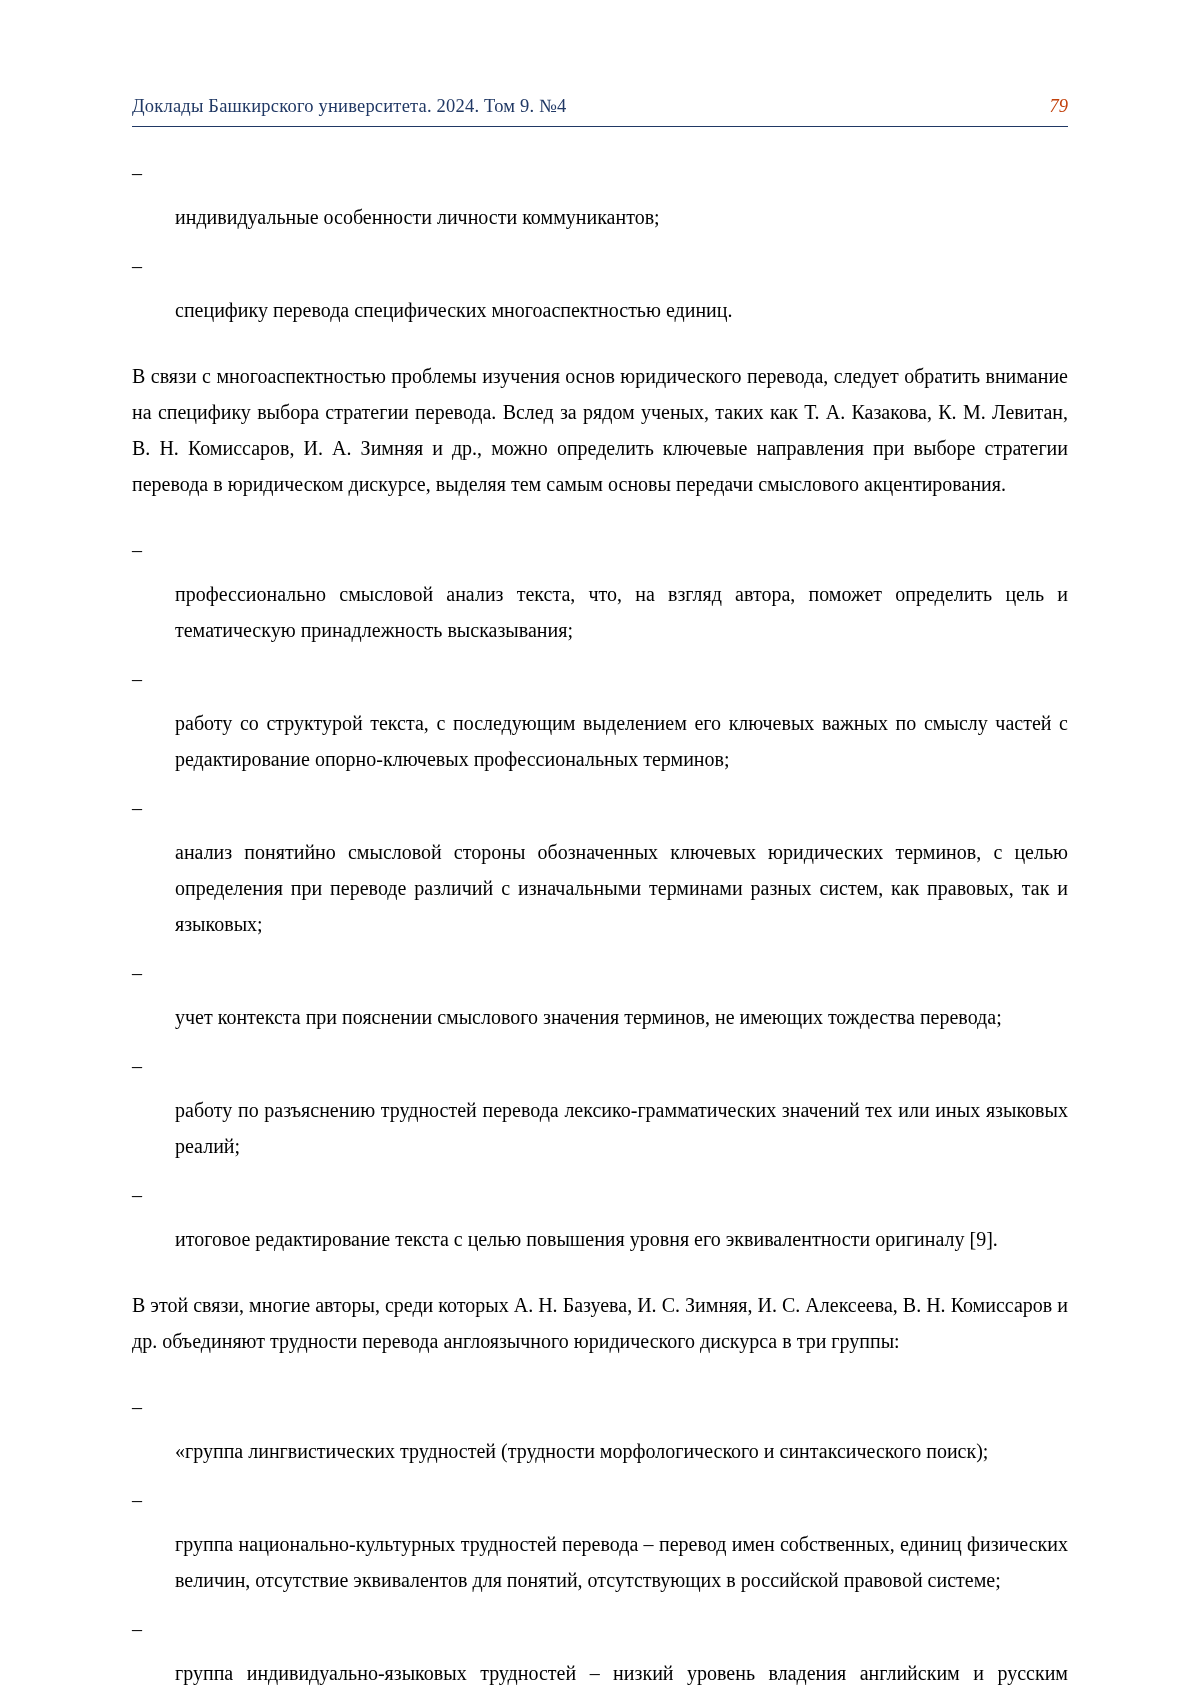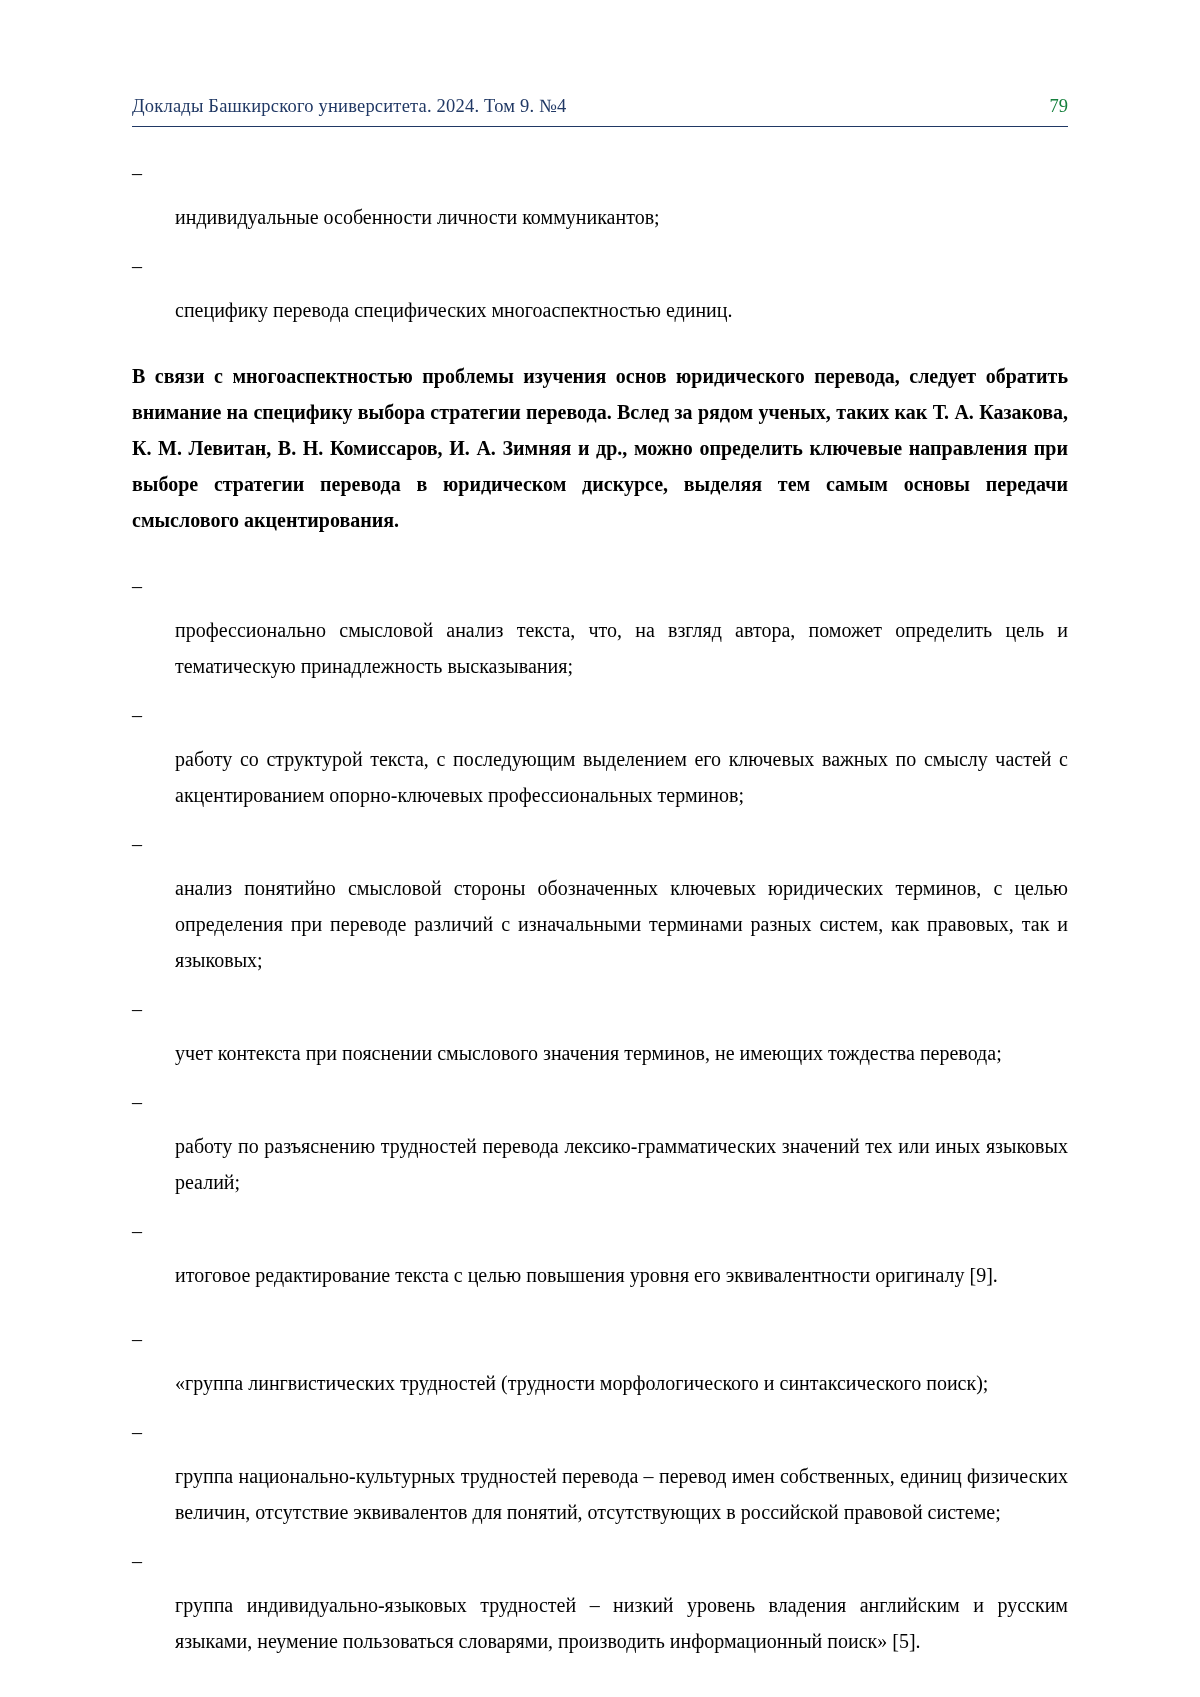--- a/index.html
+++ b/index.html
@@ -26,32 +26,32 @@
     align-items: baseline;
     padding-bottom: 9px;
     border-bottom: 1.5px solid #203864;
     font-size: 18.5px;
   }
   .journal {
     color: #203864;
     letter-spacing: 0.2px;
   }
   .pagenum {
-    color: #15803d;
+    color: #c2410c;
+    font-style: italic;
   }
   .body-text {
     margin-top: 26px;
     font-size: 20px;
     line-height: 36px;
     text-align: justify;
   }
   p.para {
     margin: 30px 0;
     text-align: justify;
-    font-weight: bold;
   }
   .list {
     margin: 28px 0;
   }
   .li {
     display: flex;
     margin: 13px 0;
   }
   .li .marker {
     flex: 0 0 43px;
@@ -89,40 +89,41 @@
     <p class="para">В связи с многоаспектностью проблемы изучения основ юридического перевода, следует обратить внимание на специфику выбора стратегии перевода. Вслед за рядом ученых, таких как Т. А. Казакова, К. М. Левитан, В. Н. Комиссаров, И. А. Зимняя и др., можно определить ключевые направления при выборе стратегии перевода в юридическом дискурсе, выделяя тем самым основы передачи смыслового акцентирования.</p>
 
 
     <div class="list">
       <div class="li">
         <span class="marker">–</span>
         <span class="li-text">профессионально смысловой анализ текста, что, на взгляд автора, поможет определить цель и тематическую принадлежность высказывания;</span>
       </div>
       <div class="li">
         <span class="marker">–</span>
-        <span class="li-text">работу со структурой текста, с последующим выделением его ключевых важных по смыслу частей с акцентированием опорно-ключевых профессиональных терминов;</span>
+        <span class="li-text">работу со структурой текста, с последующим выделением его ключевых важных по смыслу частей с редактирование опорно-ключевых профессиональных терминов;</span>
       </div>
       <div class="li">
         <span class="marker">–</span>
         <span class="li-text">анализ понятийно смысловой стороны обозначенных ключевых юридических терминов, с целью определения при переводе различий с изначальными терминами разных систем, как правовых, так и языковых;</span>
       </div>
       <div class="li">
         <span class="marker">–</span>
         <span class="li-text">учет контекста при пояснении смыслового значения терминов, не имеющих тождества перевода;</span>
       </div>
       <div class="li">
         <span class="marker">–</span>
         <span class="li-text">работу по разъяснению трудностей перевода лексико-грамматических значений тех или иных языковых реалий;</span>
       </div>
       <div class="li">
         <span class="marker">–</span>
         <span class="li-text">итоговое редактирование текста с целью повышения уровня его эквивалентности оригиналу [9].</span>
       </div>
     </div>
 
+    <p class="para">В этой связи, многие авторы, среди которых А. Н. Базуева, И. С. Зимняя, И. С. Алексеева, В. Н. Комиссаров и др. объединяют трудности перевода англоязычного юридического дискурса в три группы:</p>
 
     <div class="list">
       <div class="li">
         <span class="marker">–</span>
         <span class="li-text">«группа лингвистических трудностей (трудности морфологического и синтаксического поиск);</span>
       </div>
       <div class="li">
         <span class="marker">–</span>
         <span class="li-text">группа национально-культурных трудностей перевода – перевод имен собственных, единиц физических величин, отсутствие эквивалентов для понятий, отсутствующих в российской правовой системе;</span>
       </div>

